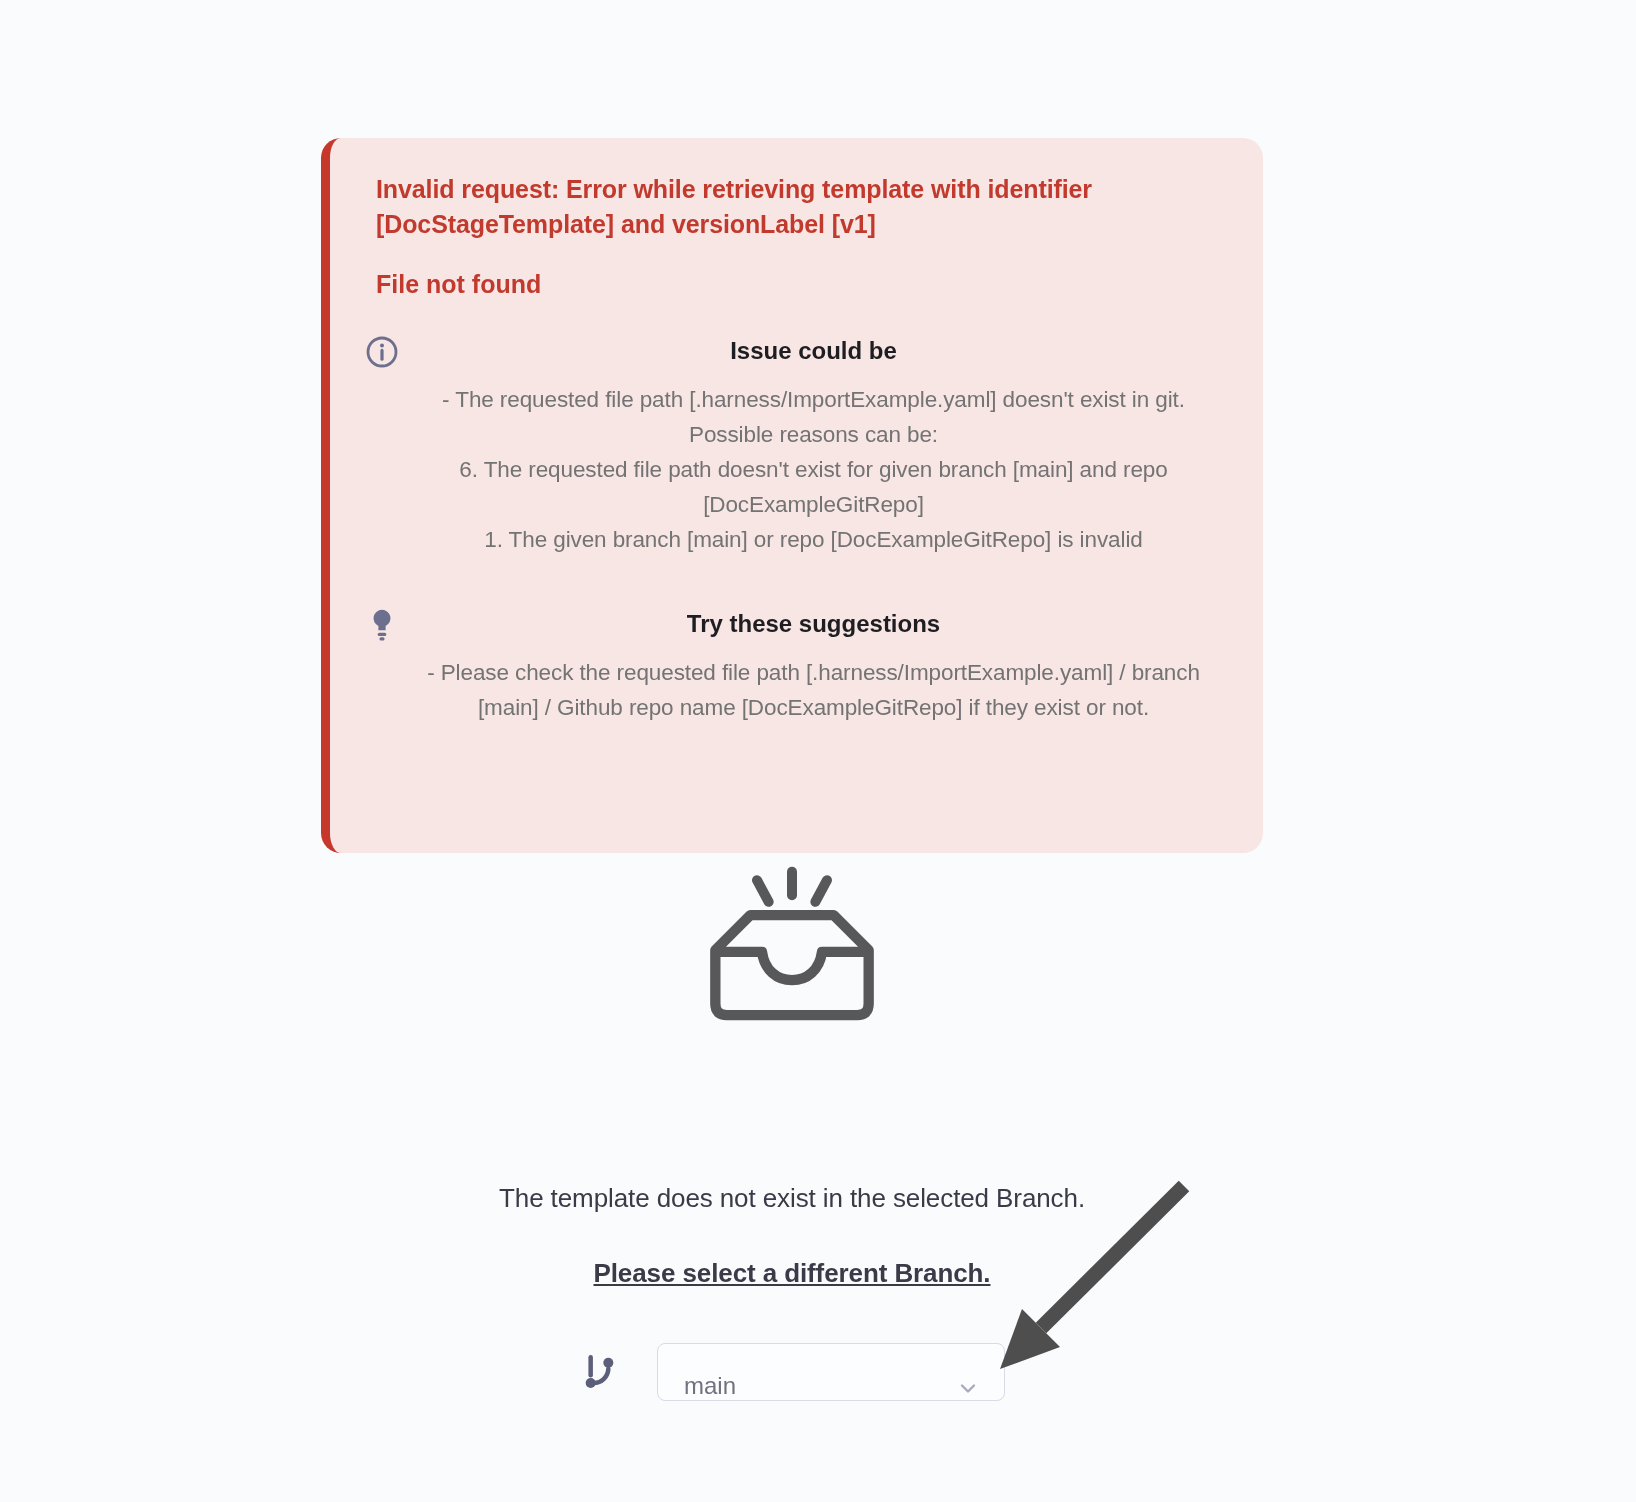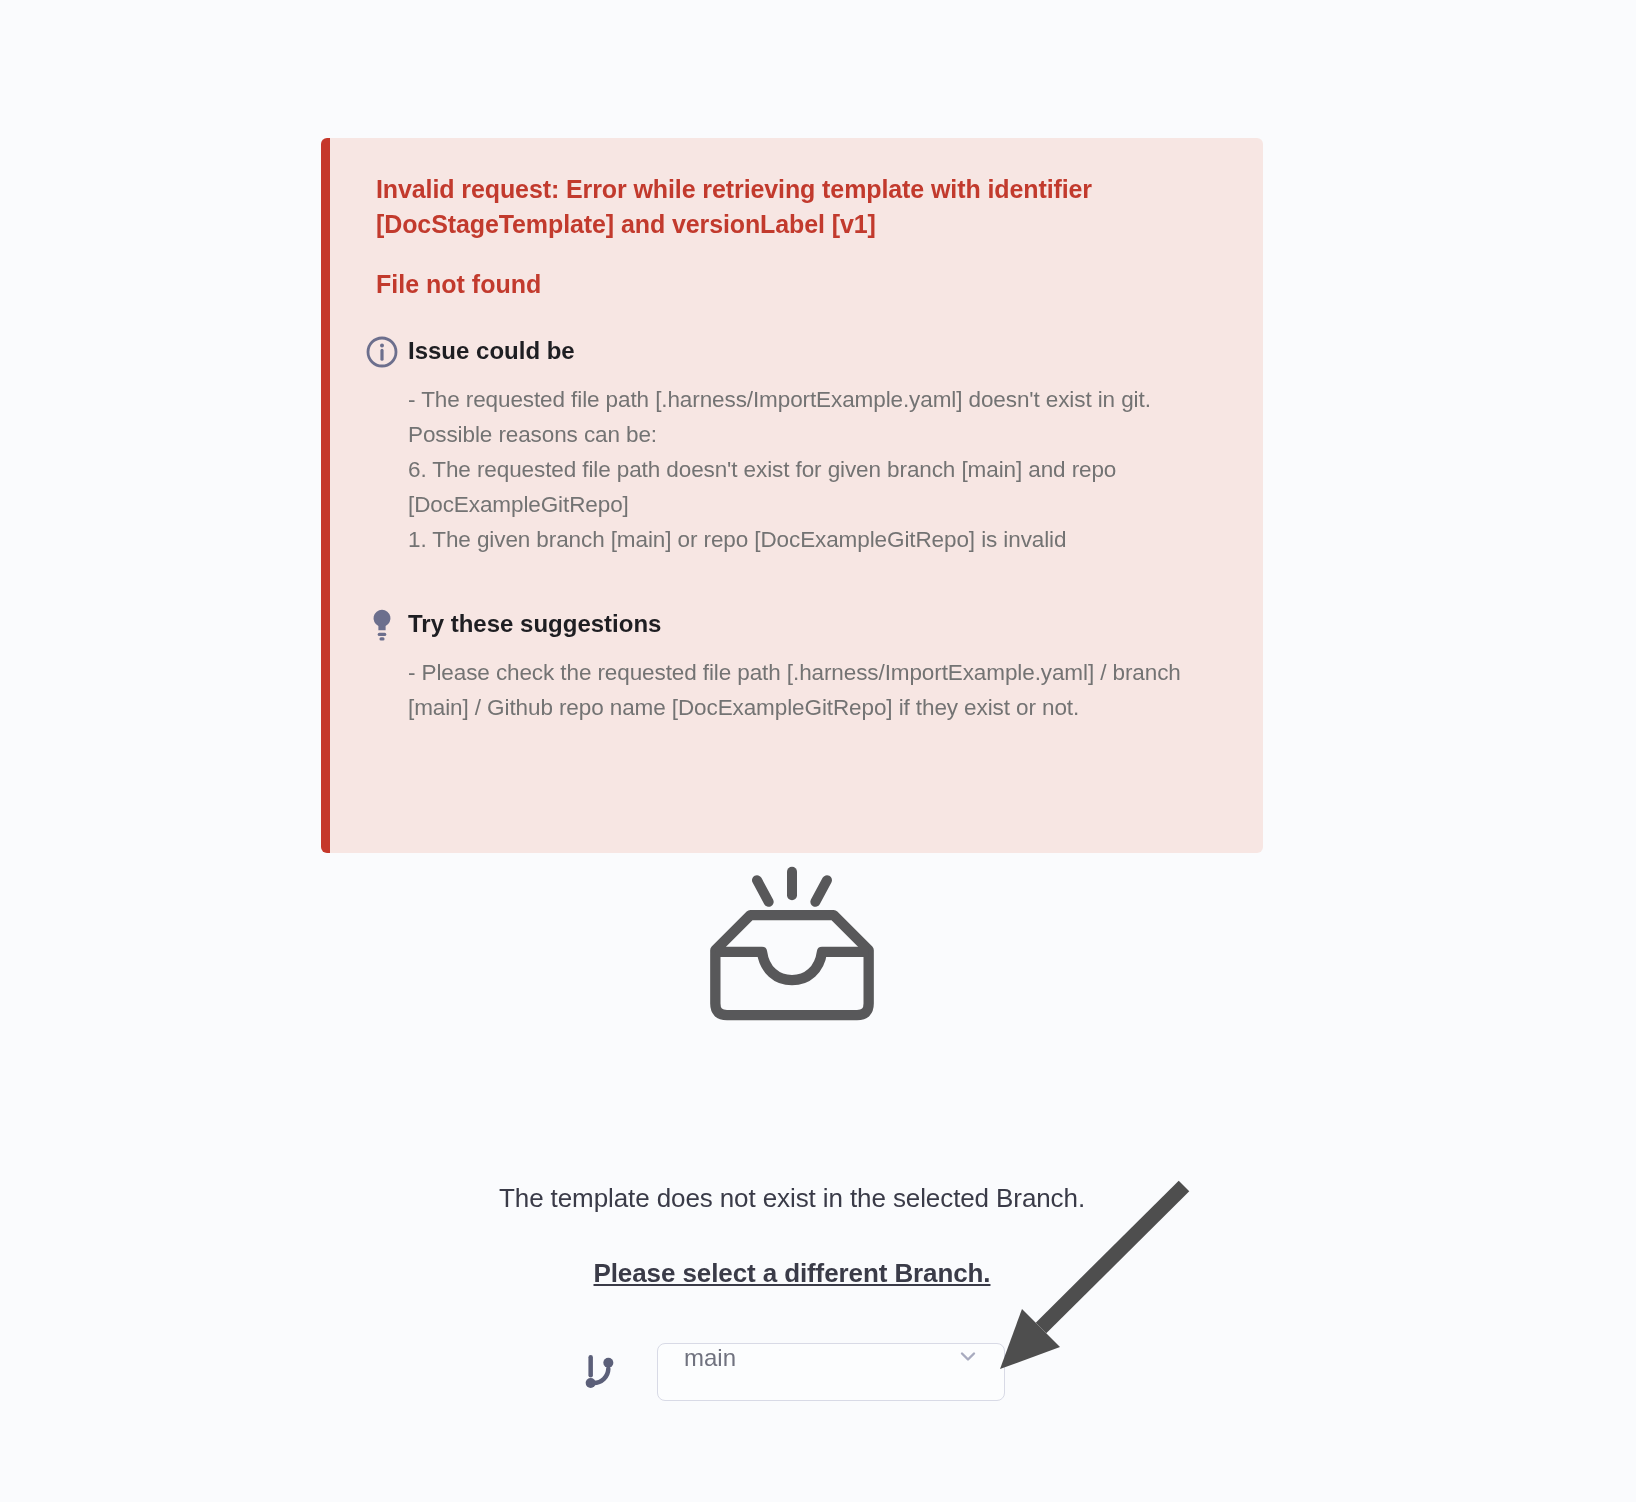--- a/index.html
+++ b/index.html
@@ -13,39 +13,39 @@
     overflow:hidden;
   }
 
   
   .error-panel {
     position:absolute;
     left:321px; top:138px;
     width:942px; height:715px;
     background:#F7E6E3;
     border-left:9px solid #C5382B;
-    border-radius:6px;
+    border-radius:20px;
     padding:34px 44px 49px 26px;
     overflow:hidden;
   }
   .panel-title {
     color:#C23A2D;
     font-size:25px;
     font-weight:bold;
     line-height:1.4;
     letter-spacing:-0.1px;
     margin:0 0 0 20px;
   }
   .panel-subtitle {
     color:#C23A2D;
     font-size:25px;
     font-weight:bold;
     margin:28px 0 9px 20px;
   }
-  .section { display:flex; margin-top:36px; }
+  .section { display:flex; margin-top:36px;text-align:center; }
   .section + .section { margin-top:50px; }
   .icon-col {
     flex:0 0 52px;
     display:flex; justify-content:center;
     padding-top:0px;
     color:#6C6F8D;
   }
   .sec-body { flex:1; min-width:0; }
   .sec-heading {
     font-size:24px;
@@ -93,21 +93,21 @@
     gap:38px;
   }
   .branch-icon-wrap { color:#5B5F79; display:flex; align-items:center; }
   .branch-select {
     position:relative;
     width:348px; height:58px;
     background:#FCFDFE;
     border:1.5px solid #D8DAE6;
     border-radius:8px;
     display:flex;
-    align-items:flex-start;
+    align-items:flex-end;
     cursor:pointer;
     text-align:left;
   }
   .branch-select-value {
     font-size:24px;
     color:#70727F;
     padding-left:26px;
     flex:1;
   }
   .chevron-wrap { color:#A8ABBF; padding-right:24px; display:flex; align-items:center; }

